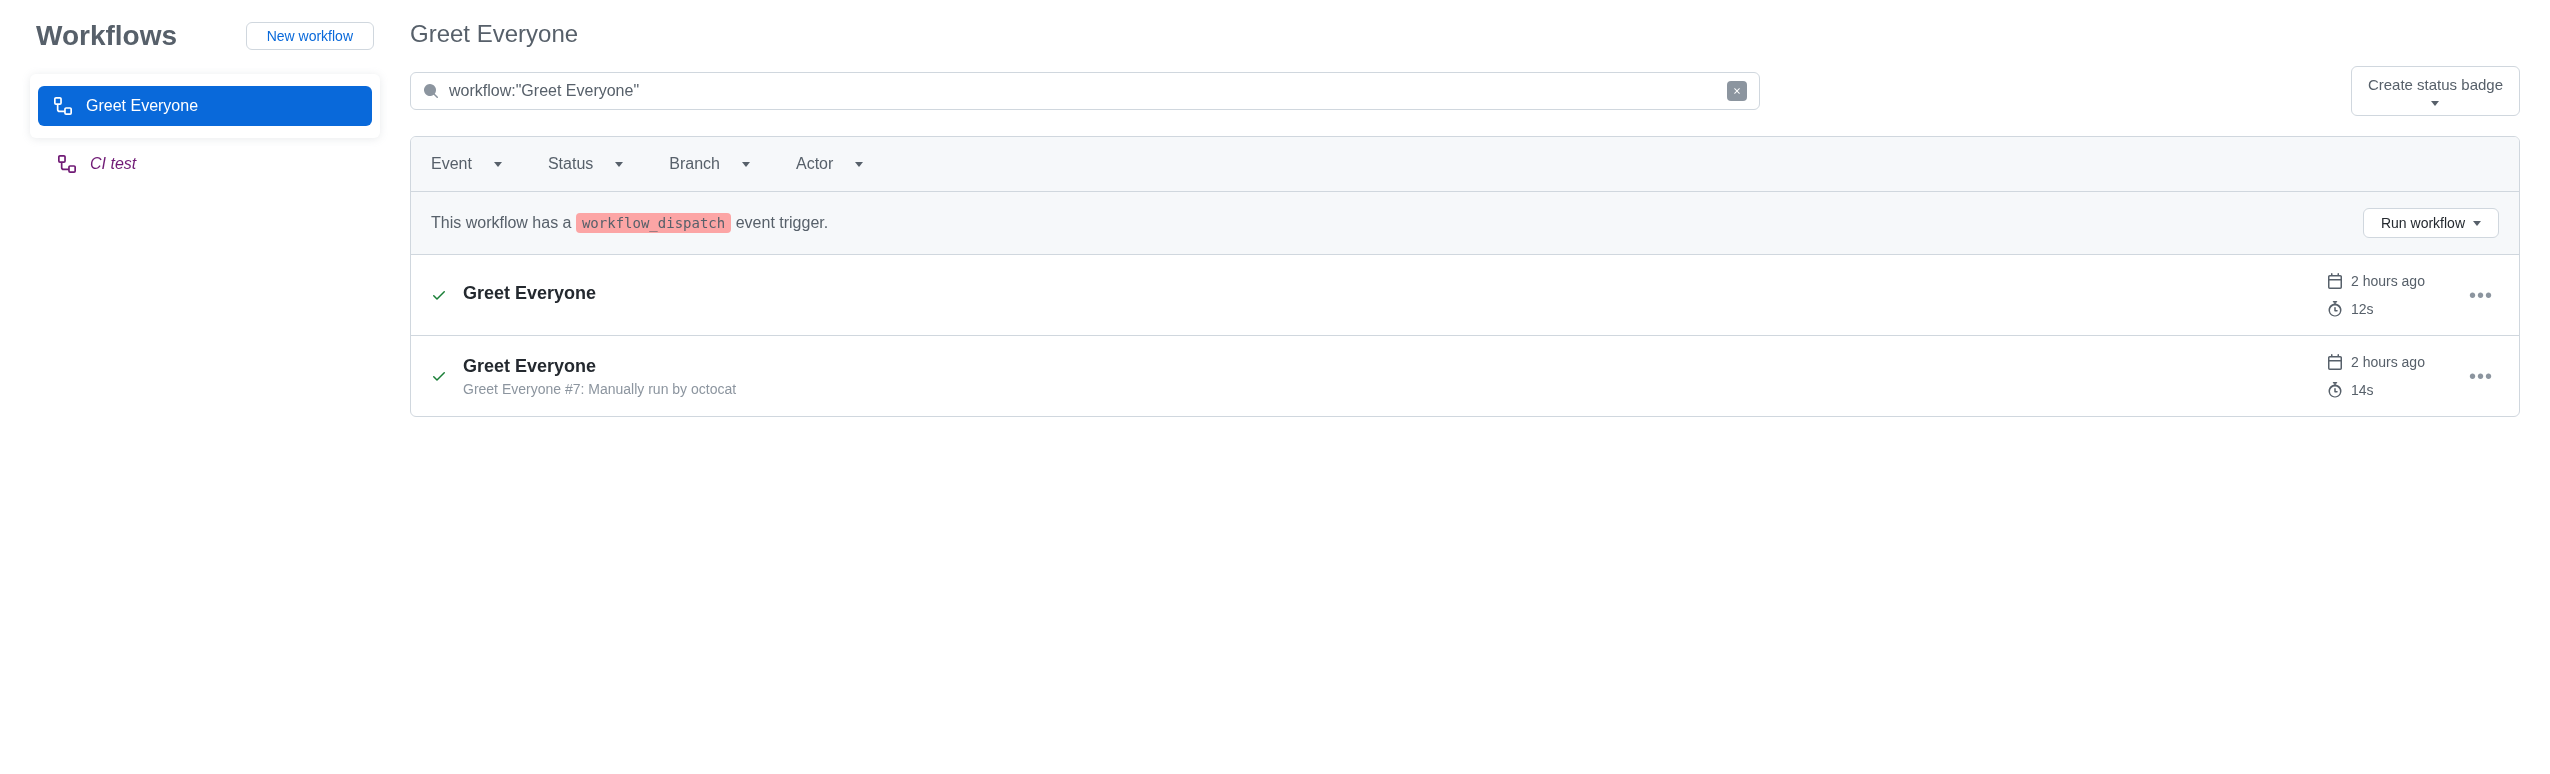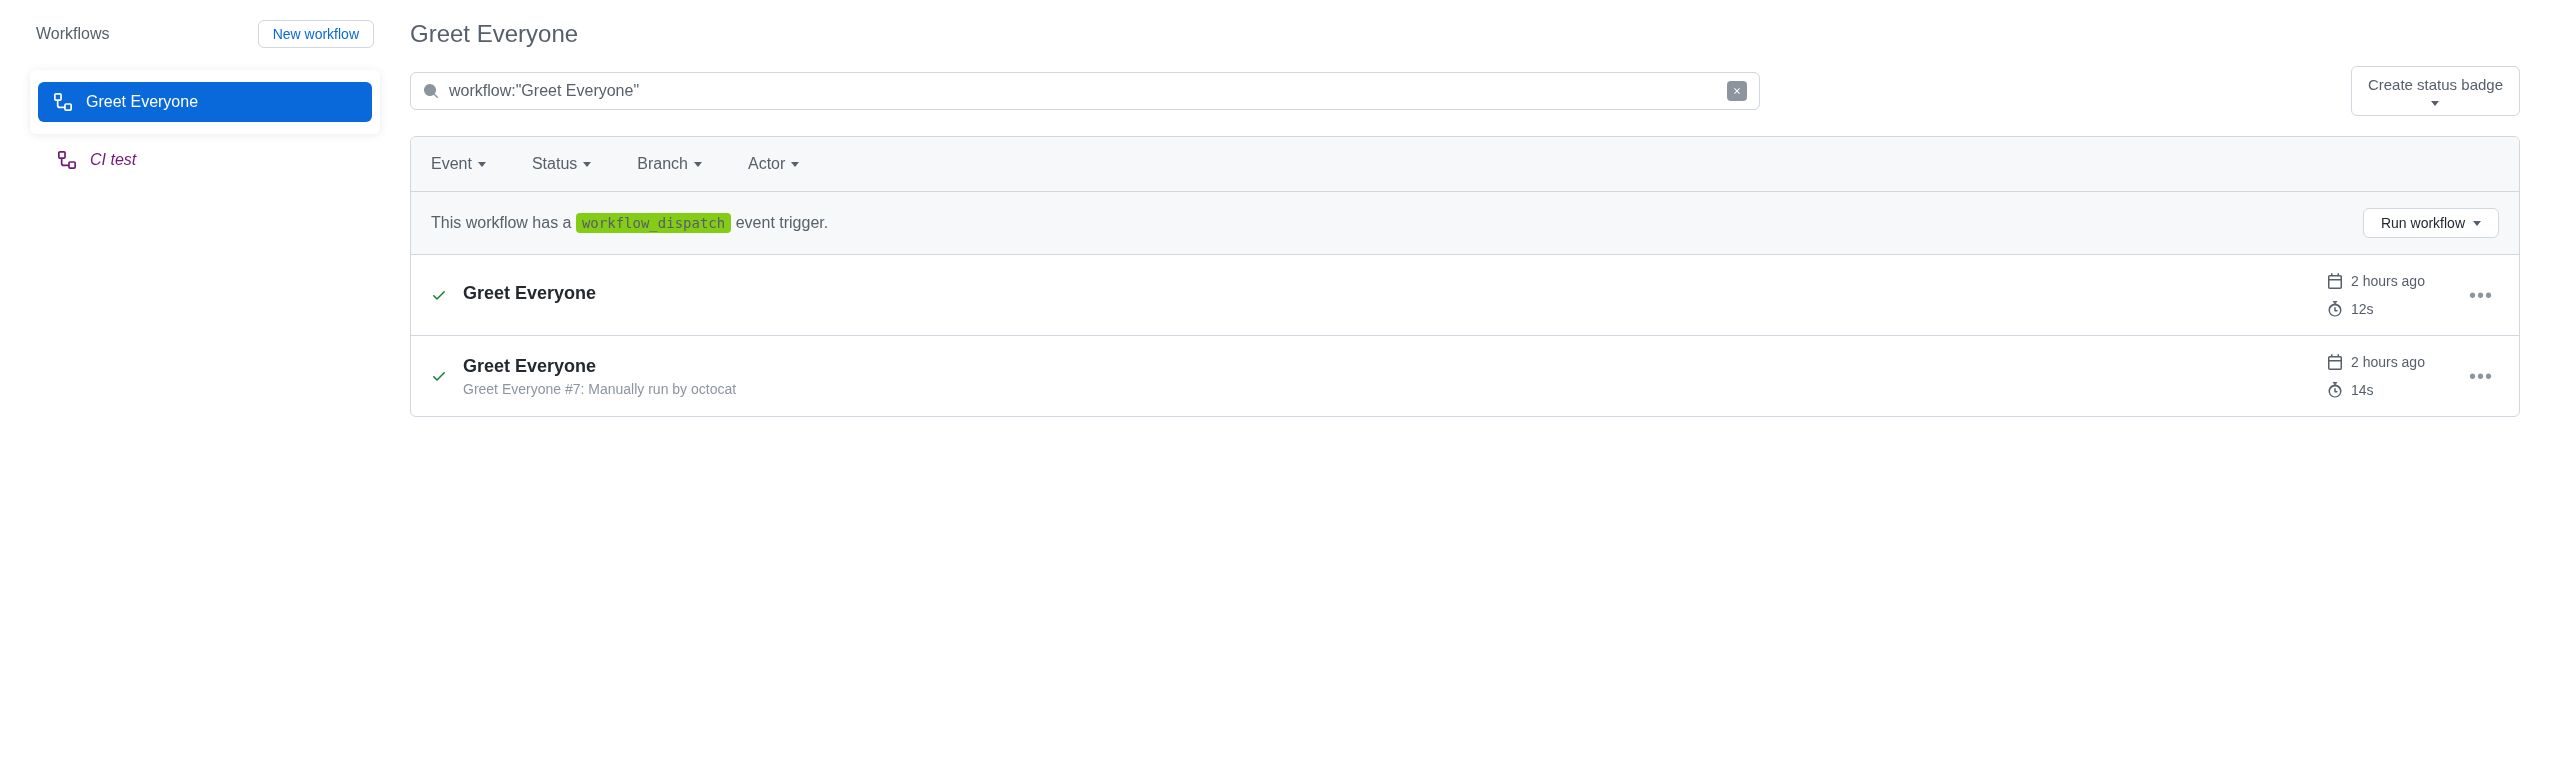--- a/index.html
+++ b/index.html
@@ -23,29 +23,29 @@
       flex-shrink: 0;
     }
     .sidebar-header {
       display: flex;
       justify-content: space-between;
       align-items: center;
       margin-bottom: 18px;
       padding: 0 6px;
     }
     .sidebar-title {
-      font-size: 16px;
-      font-weight: 400;
+      font-size: 28px;
+      font-weight: 700;
       color: #57606a;
     }
     .new-workflow-btn {
       border: 1px solid #d0d7de;
       background: #fff;
       color: #0969da;
-      padding: 5px 14px;
+      padding: 5px 20px;
       border-radius: 6px;
       font-size: 14px;
       cursor: pointer;
     }
     .sidebar-nav {
       display: flex;
       flex-direction: column;
       gap: 2px;
     }
     .sidebar-item-all {
@@ -151,40 +151,40 @@
     .filter-bar {
       display: flex;
       gap: 46px;
       padding: 18px 20px;
       background: #f6f8fa;
       border-bottom: 1px solid #d0d7de;
     }
     .filter-item {
       display: flex;
       align-items: center;
-      gap: 6px;
+      gap: 22px;
       color: #57606a;
       font-size: 16px;
       cursor: pointer;
     }
     .dispatch-bar {
       display: flex;
       justify-content: space-between;
       align-items: center;
       padding: 16px 20px;
       background: #f6f8fa;
       border-bottom: 1px solid #d0d7de;
     }
     .dispatch-text {
       font-size: 16px;
       color: #57606a;
     }
     .dispatch-code {
       font-family: ui-monospace, SFMono-Regular, "SF Mono", Menlo, Consolas, monospace;
-      background: #84cc16;
+      background: #fca5a5;
       padding: 2px 6px;
       border-radius: 4px;
       font-size: 14px;
     }
     .run-workflow-btn {
       border: 1px solid #d0d7de;
       background: #fff;
       padding: 6px 17px;
       border-radius: 6px;
       font-size: 14px;

